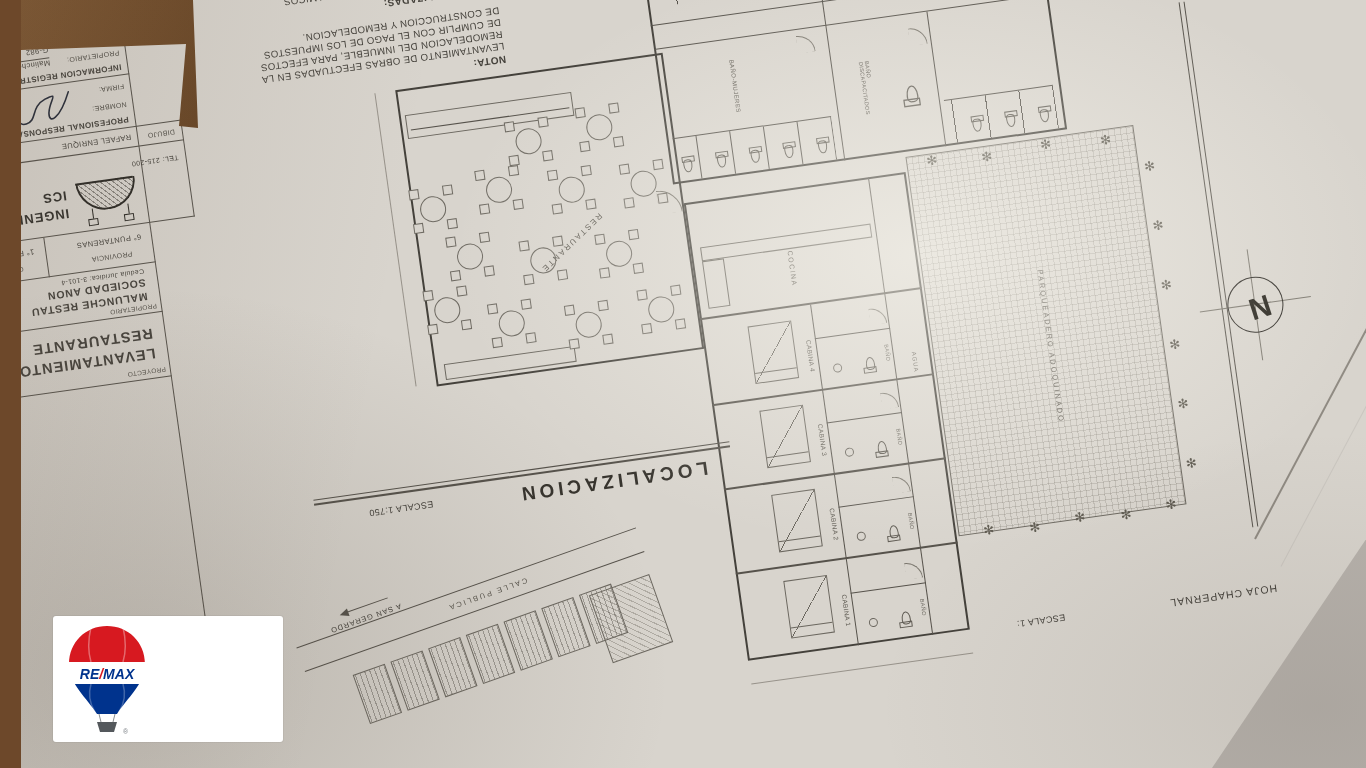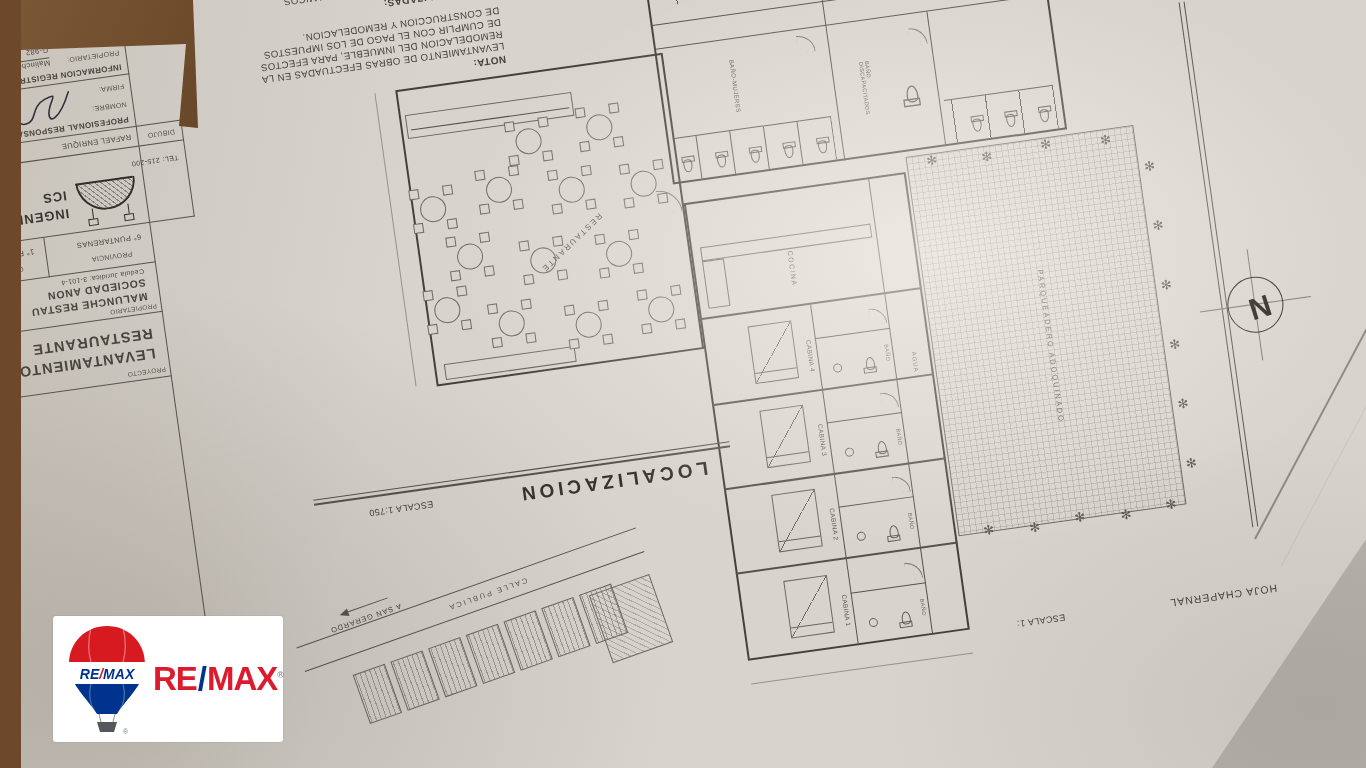--- a/index.html
+++ b/index.html
@@ -327,16 +327,15 @@
         <path d="M30,62 C27,72 29,82 34,90 M62,62 C65,72 63,82 58,90" fill="none" stroke="rgba(255,255,255,.25)" stroke-width="1.5"></path>
       </g>
       <text x="46" y="57" text-anchor="middle" font-size="14" font-weight="bold" font-style="italic" font-family="Liberation Sans, sans-serif">
         <tspan fill="#00338d">RE</tspan><tspan fill="#d71920">/</tspan><tspan fill="#00338d">MAX</tspan>
       </text>
       <line x1="38" y1="92" x2="40" y2="100" stroke="#8a8d90" stroke-width="1"></line>
       <line x1="54" y1="92" x2="52" y2="100" stroke="#8a8d90" stroke-width="1"></line>
       <polygon points="36,100 56,100 53,110 39,110" fill="#54585c"></polygon>
       <text x="62" y="112" font-size="7" fill="#7d8287" font-family="Liberation Sans, sans-serif">®</text>
     </svg>
-    <div class="word"><span class="re">RE</span><span class="sl">/</span><span class="max">MAX</span><sup>®</sup></div>
   </div>
 
 </div>
 
 </body></html>

